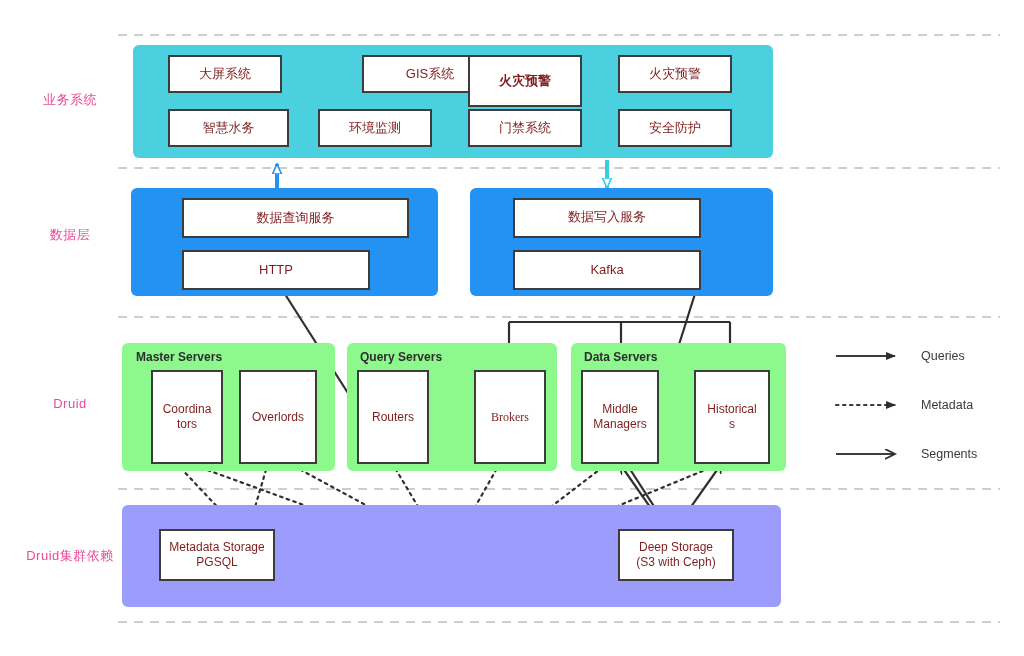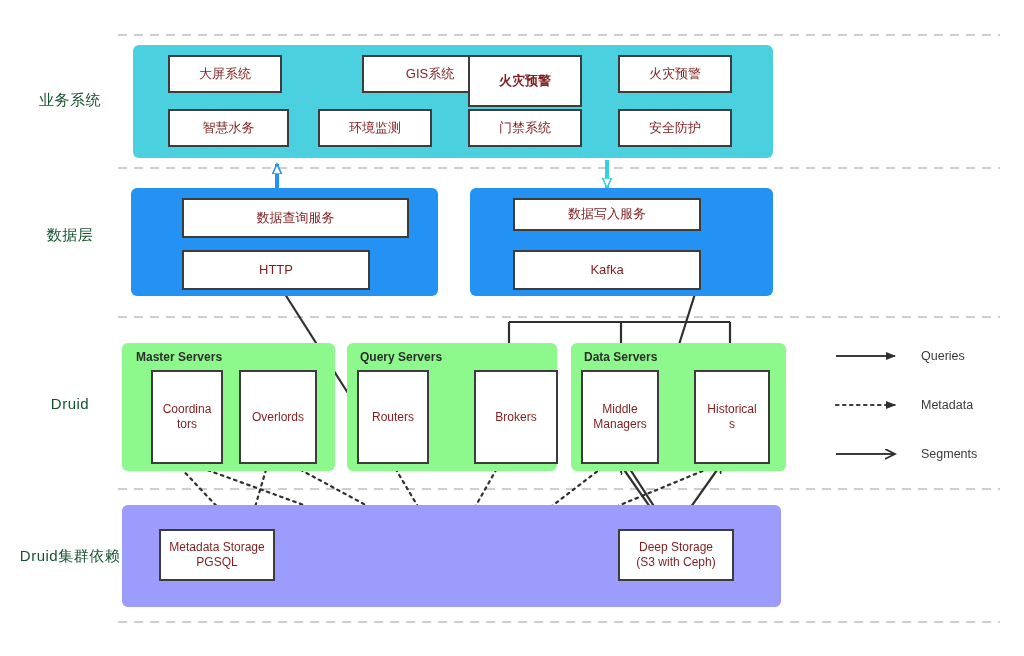--- a/index.html
+++ b/index.html
@@ -7,21 +7,21 @@
     width:1024px;height:656px;position:relative;overflow:hidden;
     font-family:"Liberation Sans","DejaVu Sans",sans-serif;
     color:#333333;
   }
   #canvas{position:absolute;left:0;top:0;width:1024px;height:656px;}
   .svg-layer{position:absolute;left:0;top:0;width:1024px;height:656px;pointer-events:none;}
 
   
   .row-label{
     position:absolute;display:flex;align-items:center;justify-content:center;
-    font-size:15px;color:#14532d;letter-spacing:.5px;white-space:nowrap;
+    font-size:13px;color:#ec4899;letter-spacing:.5px;white-space:nowrap;
   }
 
   
   .band{position:absolute;border-radius:6px;box-sizing:border-box;}
   .band-cyan{background:#4bd0e0;}
   .band-blue{background:#2492f2;}
   .band-green{background:#8df98d;}
   .band-purple{background:#9c9cfc;}
 
   
@@ -153,37 +153,37 @@
   <div class="node cjk" style="left:318px;top:109px;width:114px;height:38px;">环境监测</div>
   <div class="node cjk" style="left:468px;top:109px;width:114px;height:38px;">门禁系统</div>
   <div class="node cjk" style="left:618px;top:109px;width:114px;height:38px;">安全防护</div>
 
   <div class="band band-blue" style="left:131px;top:188px;width:307px;height:108px;"></div>
   <div class="band band-blue" style="left:470px;top:188px;width:303px;height:108px;"></div>
 
   <div class="node cjk" style="left:182px;top:198px;width:227px;height:40px;">数据查询服务</div>
   <div class="node" style="left:182px;top:250px;width:188px;height:40px;">HTTP</div>
 
-  <div class="node cjk" style="left:513px;top:198px;width:188px;height:33px;">数据写入服务</div>
+  <div class="node cjk" style="left:513px;top:198px;width:188px;height:40px;font-family:Liberation Mono, monospace;">数据写入服务</div>
   <div class="node" style="left:513px;top:250px;width:188px;height:40px;">Kafka</div>
 
   <div class="band band-green" style="left:122px;top:343px;width:213px;height:128px;"></div>
   <div class="band band-green" style="left:347px;top:343px;width:210px;height:128px;"></div>
   <div class="band band-green" style="left:571px;top:343px;width:215px;height:128px;"></div>
 
   <div class="group-caption" style="left:136px;top:350px;">Master Servers</div>
   <div class="group-caption" style="left:360px;top:350px;">Query Servers</div>
   <div class="group-caption" style="left:584px;top:350px;">Data Servers</div>
 
   <div class="node small" style="left:131px;top:370px;width:72px;height:94px;white-space:pre-line;margin-left:20px;">Coordina
 tors</div>
   <div class="node small" style="left:239px;top:370px;width:78px;height:94px;white-space:pre-line;">Overlords</div>
 
   <div class="node small" style="left:357px;top:370px;width:72px;height:94px;white-space:pre-line;">Routers</div>
-  <div class="node small" style="left:474px;top:370px;width:84px;height:94px;white-space:pre-line;">Brokers</div>
+  <div class="node small" style="left:474px;top:370px;width:72px;height:94px;white-space:pre-line;font-family:Liberation Serif, serif;">Brokers</div>
 
   <div class="node small" style="left:581px;top:370px;width:78px;height:94px;white-space:pre-line;">Middle
 Managers</div>
   <div class="node small" style="left:694px;top:370px;width:76px;height:94px;white-space:pre-line;">Historical
 s</div>
 
   <div class="band band-purple" style="left:122px;top:505px;width:659px;height:102px;"></div>
 
   <div class="node small" style="left:159px;top:529px;width:116px;height:52px;white-space:pre-line;">Metadata Storage
 PGSQL</div>

